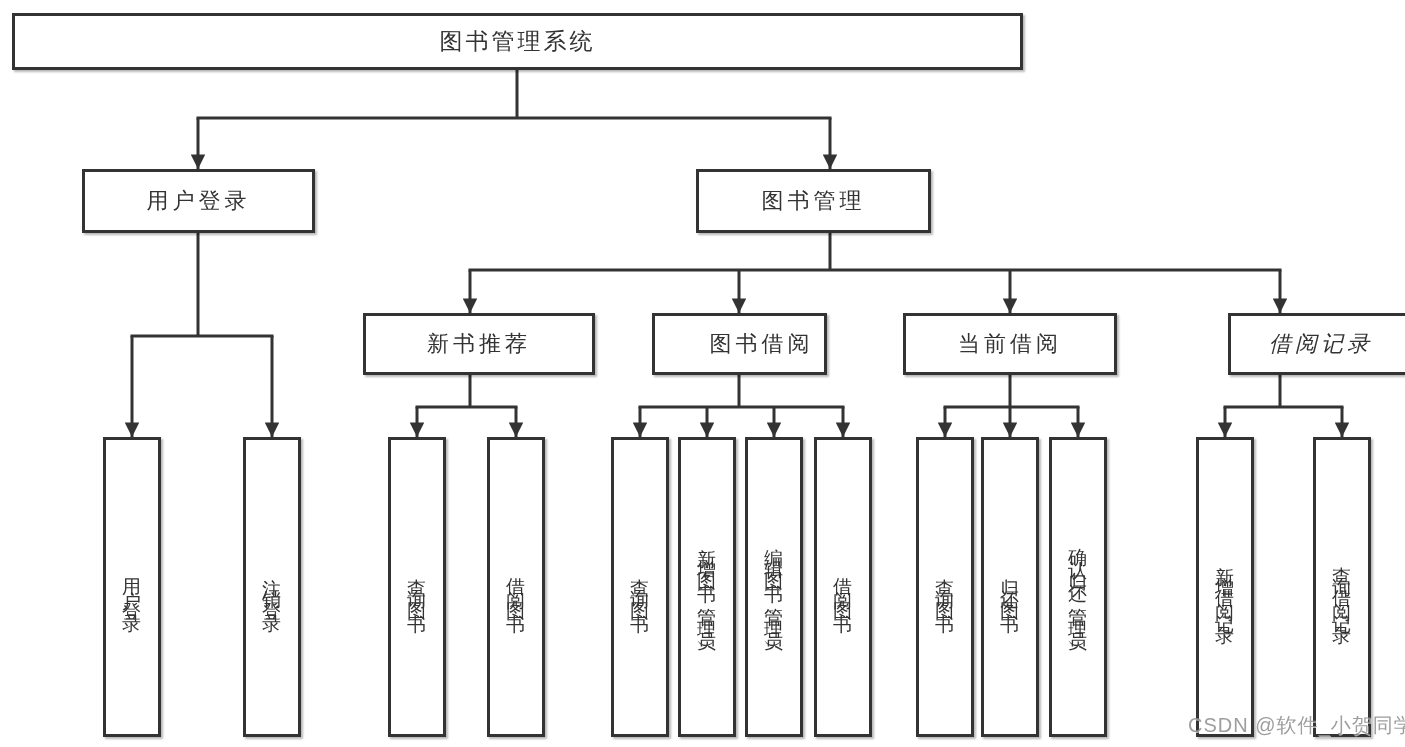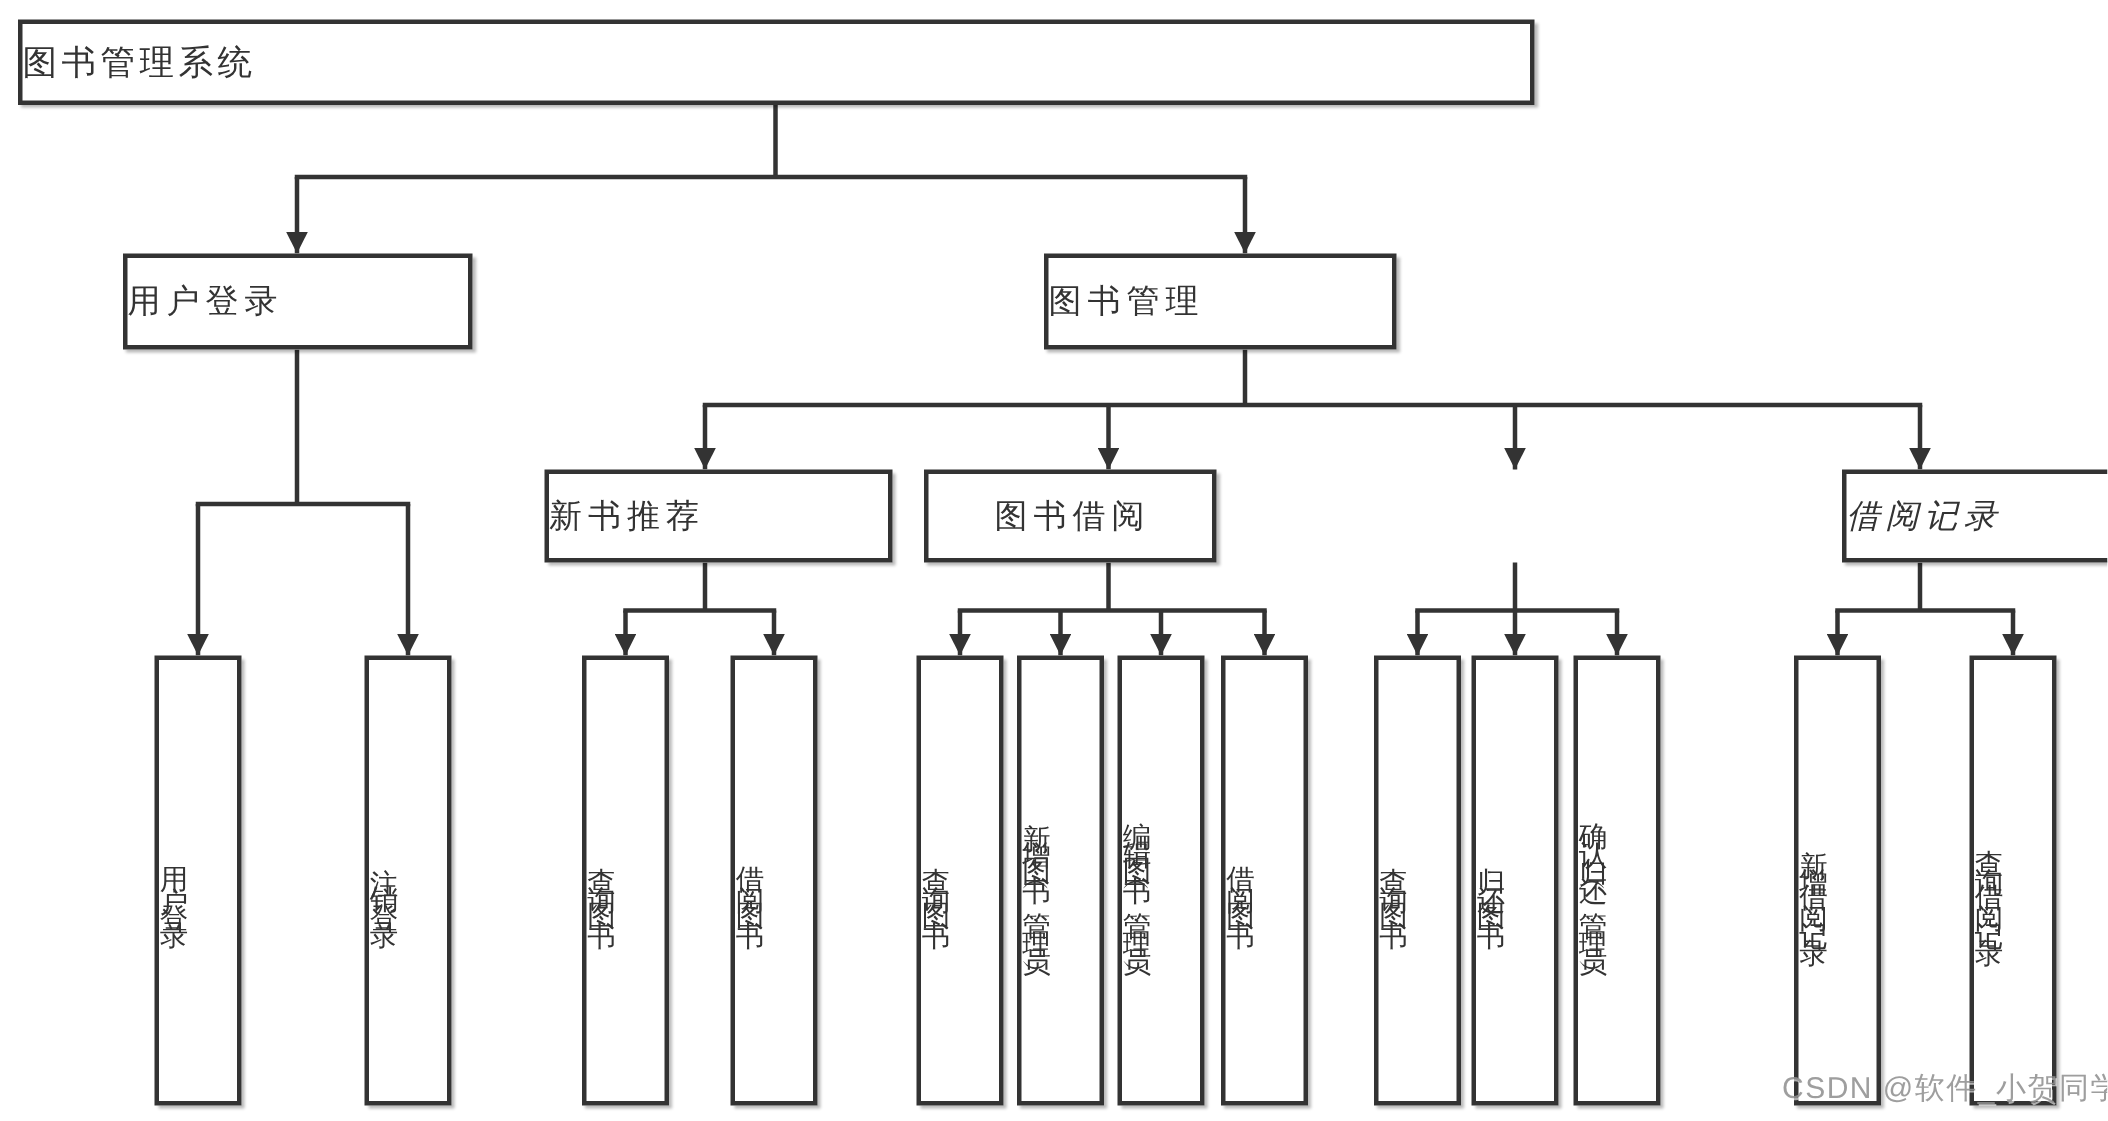--- a/index.html
+++ b/index.html
@@ -23,20 +23,21 @@
     pointer-events: none;
   }
   .node {
     position: absolute;
     box-sizing: border-box;
     border: 3px solid #333333;
     background: #ffffff;
     box-shadow: 2px 2px 2px rgba(0,0,0,0.28);
     display: flex;
     align-items: center;
+    justify-content: center;
   }
   .hlabel {
     color: #333333;
     font-size: 22px;
     letter-spacing: 4px;
     white-space: nowrap;
     line-height: 1;
   }
   .root-label {
     font-size: 23px;
@@ -130,22 +131,25 @@
   <div class="node lvl2" style="left:82px; width:233px;">
     <span class="hlabel">用户登录</span>
   </div>
   <div class="node lvl2" style="left:696px; width:235px;">
     <span class="hlabel">图书管理</span>
   </div>
 
   <div class="node lvl3" style="left:363px; width:232px;">
     <span class="hlabel">新书推荐</span>
   </div>
-  <div class="node lvl3" style="left:616px; width:195px;padding-left:44px;">
+  <div class="node lvl3" style="left:652px; width:175px;padding-left:44px;">
     <span class="hlabel">图书借阅</span>
+  </div>
+  <div class="node lvl3" style="left:903px; width:214px;">
+    <span class="hlabel">当前借阅</span>
   </div>
   <div class="node lvl3" style="left:1228px; width:186px;font-style:italic;">
     <span class="hlabel">借阅记录</span>
   </div>
 
   <div class="node leaf" style="left:103px;">
     <span class="vlabel">用户登录</span>
   </div>
   <div class="node leaf" style="left:243px;">
     <span class="vlabel">注销登录</span>

